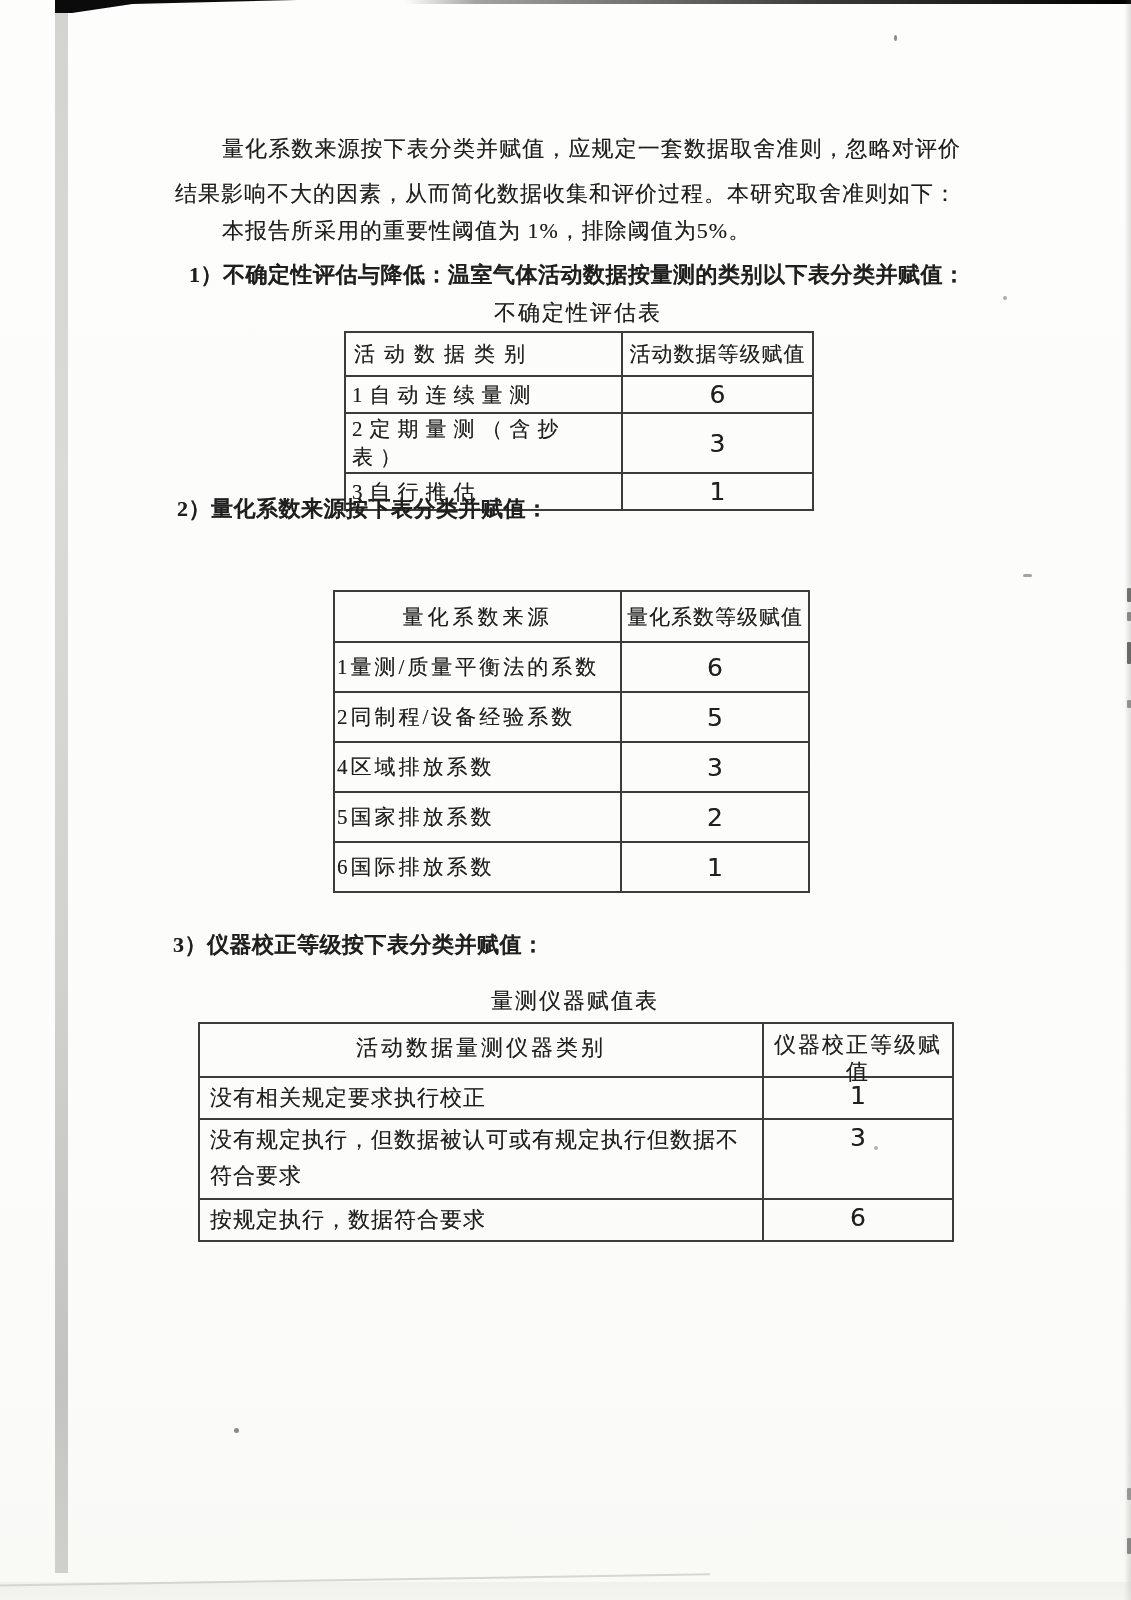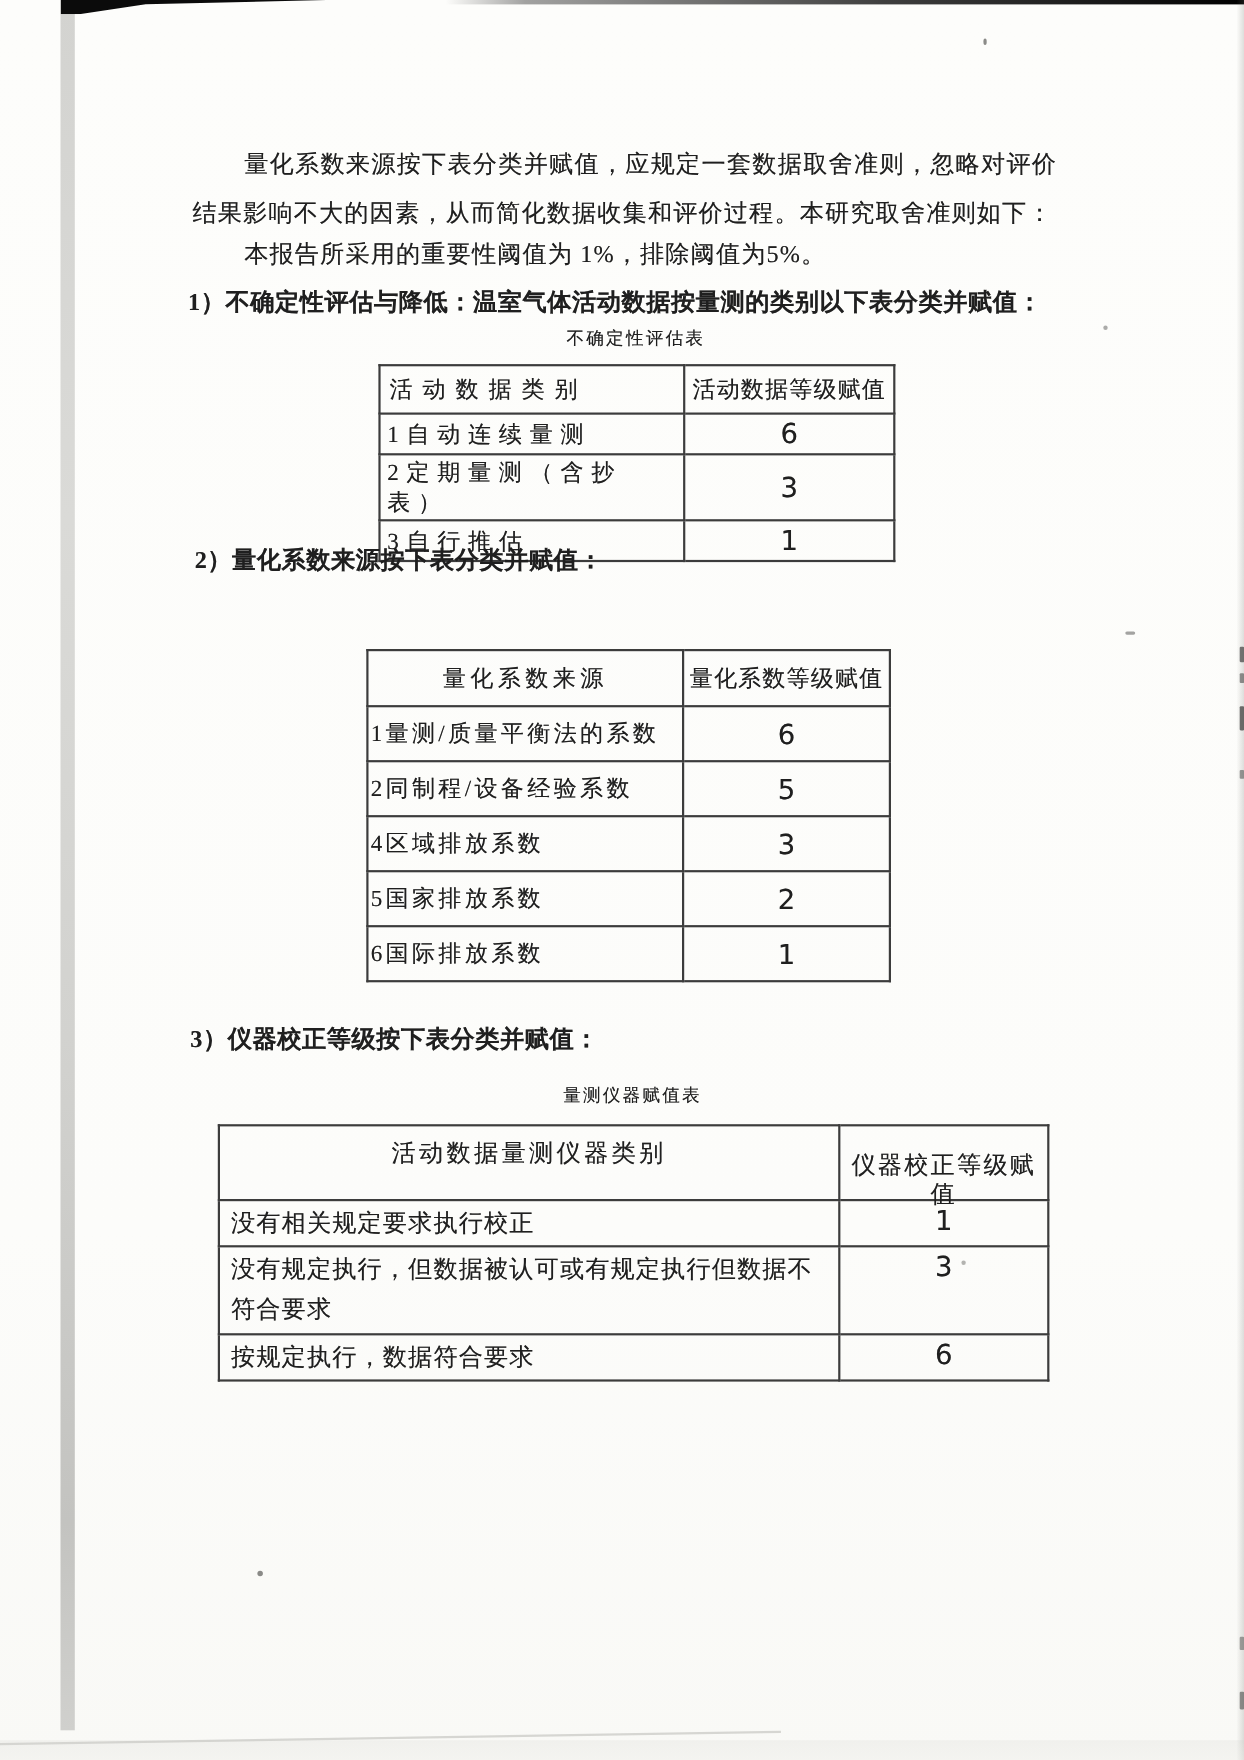--- a/index.html
+++ b/index.html
@@ -8,21 +8,21 @@
     background:linear-gradient(180deg,#fdfdfb 0%,#fcfcfa 70%,#f9f9f6 100%);
     font-family:"Liberation Serif","DejaVu Serif",serif;
     color:#1f1f1f;
   }
   .txt{text-shadow:0 0 0.6px rgba(35,35,35,.55);}
   .abs{position:absolute;}
   
   .para{font-size:22px;line-height:45px;letter-spacing:1px;text-align:justify;}
   .indent{text-indent:47px;}
   .heading{font-size:22px;line-height:34px;letter-spacing:0.5px;font-weight:600;}
-  .caption{font-size:16px;letter-spacing:2px;text-align:center;font-weight:500;}
+  .caption{font-size:22px;letter-spacing:2px;text-align:center;font-weight:500;}
   
   table{border-collapse:collapse;table-layout:fixed;}
   th,td{border:2px solid #3c3c3c;overflow:visible;font-weight:normal;}
   .num{font-family:"DejaVu Sans","Liberation Sans",sans-serif;font-size:25px;text-align:center;}
   
   .t1{width:468px;font-size:21px;padding-left:40px;}
   .t1 th{height:40px;}
   .t1 td{height:33px;}
   .t1 .c1h{text-align:left;letter-spacing:9px;padding-left:8px;}
   .t1 .c2h{text-align:center;letter-spacing:1px;}
@@ -32,21 +32,21 @@
   .t2 th{height:47px;}
   .t2 td{height:46px;}
   .t2 .c1h{text-align:center;letter-spacing:4px;}
   .t2 .c2h{text-align:center;letter-spacing:1px;}
   .t2 .c1{text-align:left;letter-spacing:3px;padding-left:2px;}
   
   .t3{width:754px;font-size:22px;}
   .t3 th{height:48px;vertical-align:top;}
   .t3 .c1h{text-align:center;letter-spacing:3px;line-height:46px;}
   .t3 .c2h{text-align:center;letter-spacing:2px;}
-  .t3 .hwrap{height:44px;line-height:27px;padding-top:20px;overflow:visible;}
+  .t3 .hwrap{height:44px;line-height:27px;padding-top:6px;overflow:visible;}
   .t3 .c1{text-align:left;letter-spacing:1px;line-height:36px;padding:2px 10px;vertical-align:middle;}
   .t3 .vtop{vertical-align:top;padding-top:3px;line-height:30px;}
   .t3 .r1{height:42px;margin-top:16px;}
   .t3 .r2{height:80px;}
   .t3 .r3{height:38px;}
   
   .edge-left{left:55px;top:0;width:13px;height:1573px;
     background:linear-gradient(180deg,#d3d3d0 0%,#dadad7 30%,#d2d2cf 60%,#c3c3c0 88%,#d0d0cd 100%);}
   .wedge{left:55px;top:0;width:242px;height:13px;background:#0b0b0b;
     clip-path:polygon(0 0,100% 0,32% 30%,7% 100%,0 100%);}
@@ -81,21 +81,21 @@
   <div class="abs speck" style="left:894px;top:35px;width:3px;height:6px;opacity:.7;"></div>
   <div class="abs speck" style="left:1003px;top:296px;width:4px;height:4px;opacity:.5;"></div>
   <div class="abs speck" style="left:1023px;top:574px;width:9px;height:3px;opacity:.55;border-radius:2px;"></div>
   <div class="abs speck" style="left:874px;top:1146px;width:4px;height:4px;opacity:.45;"></div>
   <div class="abs speck" style="left:234px;top:1428px;width:5px;height:5px;opacity:.7;"></div>
 
   <p class="abs para indent txt" style="left:175px;top:126px;width:786px;margin:0;">量化系数来源按下表分类并赋值，应规定一套数据取舍准则，忽略对评价结果影响不大的因素，从而简化数据收集和评价过程。本研究取舍准则如下：</p>
 
   <p class="abs para indent txt" style="left:175px;top:208px;width:786px;margin:0;">本报告所采用的重要性阈值为 1%，排除阈值为5%。</p>
 
-  <div class="abs heading txt" style="left:171px;top:258px;width:790px;">1）不确定性评估与降低：温室气体活动数据按量测的类别以下表分类并赋值：</div>
+  <div class="abs heading txt" style="left:189px;top:258px;width:790px;">1）不确定性评估与降低：温室气体活动数据按量测的类别以下表分类并赋值：</div>
 
   <div class="abs caption txt" style="left:344px;top:298px;width:468px;">不确定性评估表</div>
 
   <table class="abs t1 txt" style="left:344px;top:331px;">
     <colgroup>
         <col style="width:277px;">
         <col style="width:191px;">
       </colgroup>
     <tbody>
         <tr>

